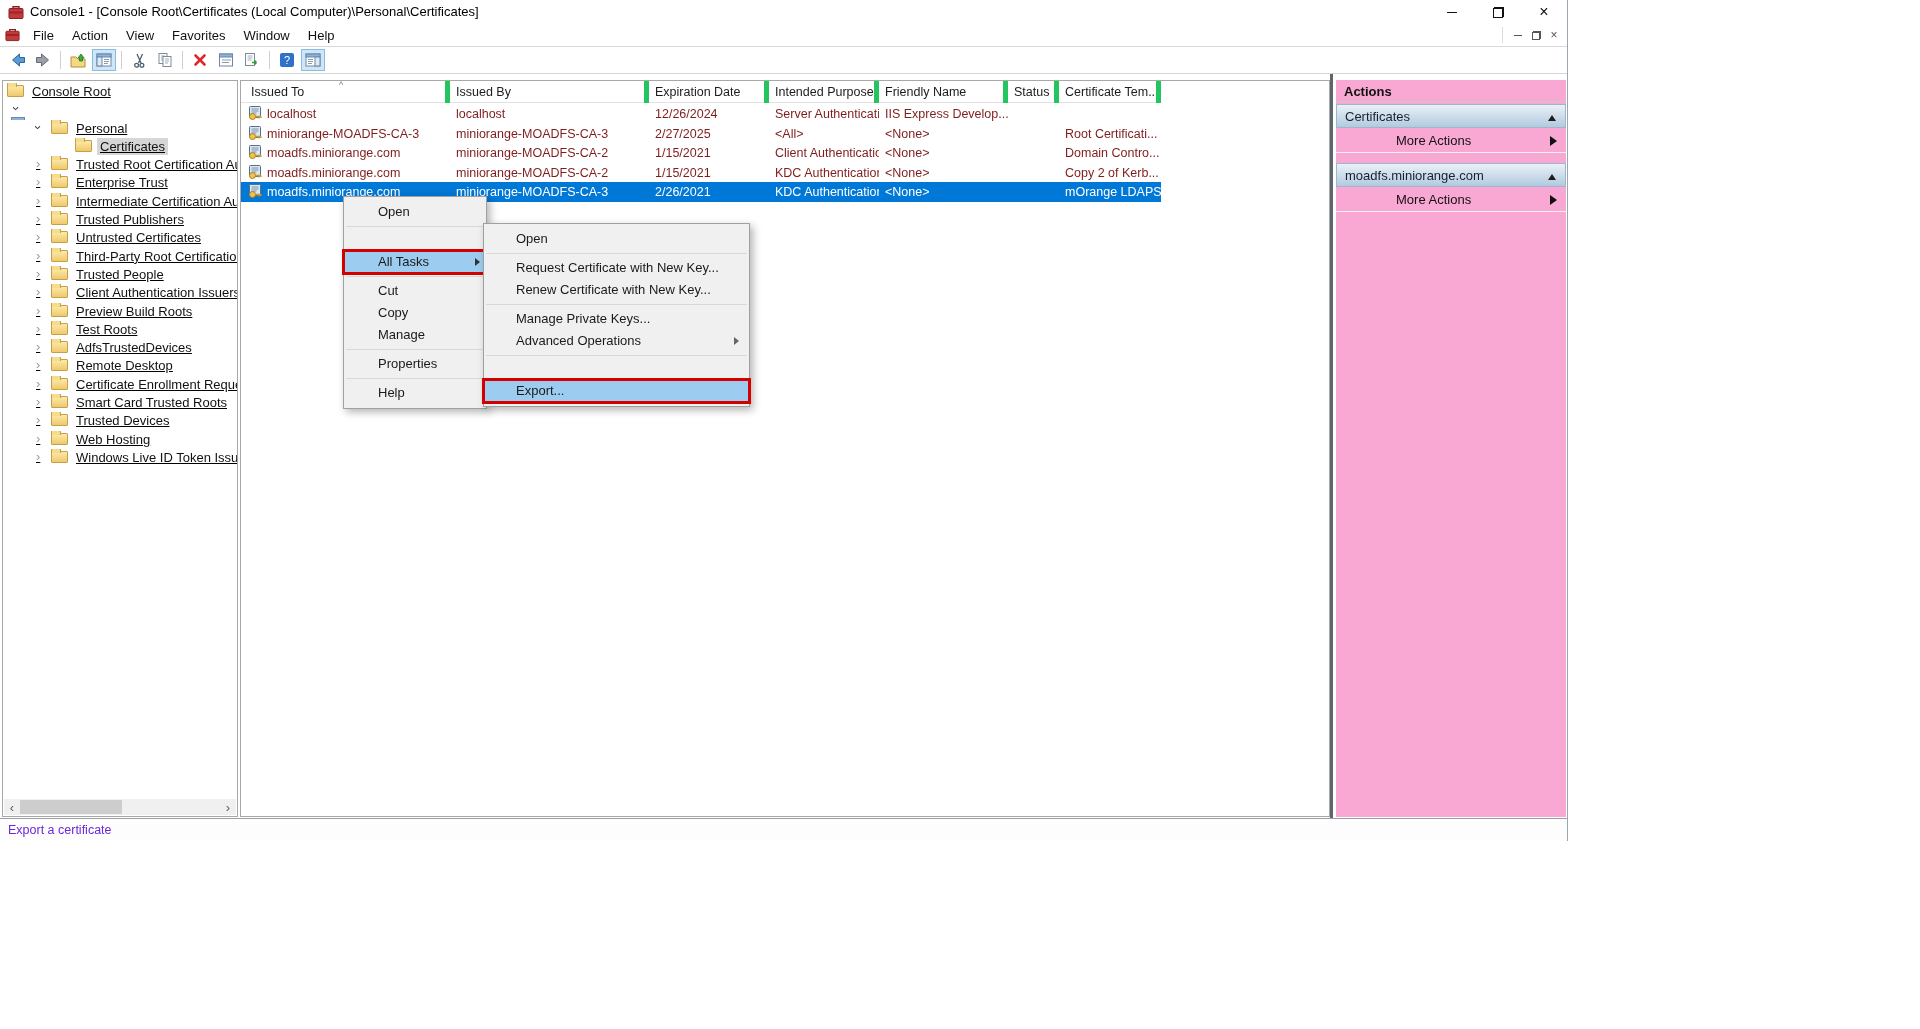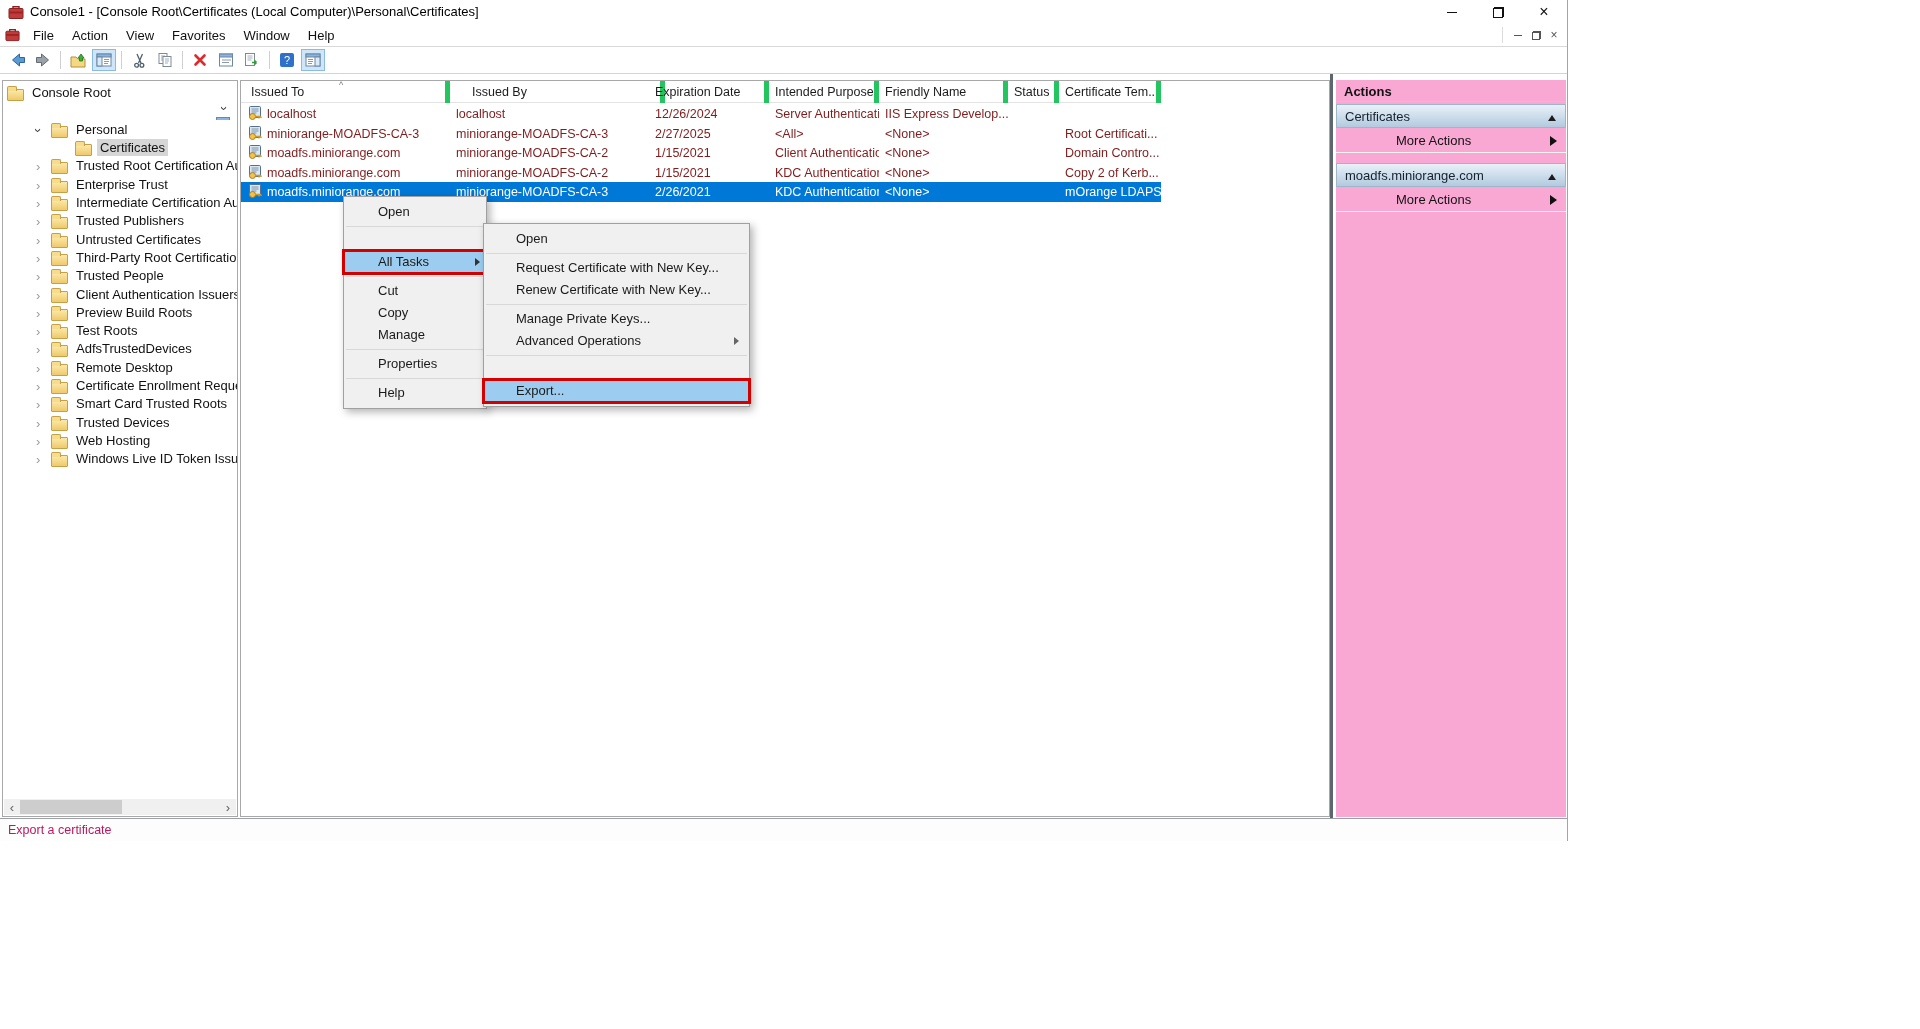--- a/index.html
+++ b/index.html
@@ -39,21 +39,21 @@
   .tool-btn { width:24px; height:22px; display:flex; align-items:center; justify-content:center; margin:0 1px; border:1px solid transparent; }
   .tool-btn.active { background:#cfe6f8; border:1px solid #8abbe0; }
   .tool-sep { width:1px; height:18px; background:#d0d0d0; margin:0 4px; }
 
   
   .main-divider { position:absolute; left:1330px; top:74px; width:3px; height:744px; background:#5d656d; }
 
   .tree-panel { position:absolute; left:2px; top:80px; width:236px; height:737px; background:#fff;
                 border:1px solid #a8a8a8; overflow:hidden; font-size:13px; }
   .tree { position:absolute; left:0; top:2px; right:0; }
-  .tree-item { height:18.3px; display:flex; align-items:flex-end; white-space:nowrap; overflow:hidden; }
+  .tree-item { height:18.3px; display:flex; align-items:flex-start; white-space:nowrap; overflow:hidden;text-decoration:underline; }
   .pl0 { padding-left:4px; } .pl1 { padding-left:8px;flex-direction:column; } .pl2 { padding-left:30px; } .pl3 { padding-left:72px; }
   .chev { width:18px; flex:none; color:#9a9a9a; font-size:13px; text-align:left; padding-left:3px; }
   .chev.exp { color:#3c3c3c; }
   .chev.exp span { display:inline-block; transform:rotate(90deg); }
   .ico-folder { width:17px; height:12px; margin-right:5px; position:relative; flex:none;
                 background:linear-gradient(#fce9a8,#efc96d); border:1px solid #c5a049; border-radius:1px; margin-top:2px; }
   .ico-folder::before { content:""; position:absolute; left:-1px; top:-4px; width:8px; height:4px;
                 background:#f6dd8d; border:1px solid #c5a049; border-bottom:none; border-radius:2px 2px 0 0; }
   .node-svg { margin-right:4px; flex:none; }
   .tree-label { padding:1px 3px; color:#111; }
@@ -63,21 +63,21 @@
   .sb-arrow { position:absolute; top:0; width:16px; height:16px; display:flex; align-items:center; justify-content:center;
               color:#5f5f5f; font-size:13px; }
   .sb-left { left:0; } .sb-right { right:0; }
   .sb-thumb { position:absolute; left:16px; top:1px; width:102px; height:14px; background:#cdcdcd; }
 
   
   .list-panel { position:absolute; left:240px; top:80px; width:1090px; height:737px; background:#fff;
                 border:1px solid #a8a8a8; overflow:hidden; }
   .list-header { position:absolute; left:0; top:0; width:920px; height:22px; border-bottom:1px solid #e3e3e3; font-size:12.5px; color:#1c1c1c; }
   .hcell { position:absolute; top:0; height:22px; padding:4px 0 0 6px; border-right:5px solid #22c55e; white-space:nowrap; overflow:hidden; }
-  .hc0 { left:0; width:209px; padding-left:10px; } .hc1 { left:225px; width:199px; } .hc2 { left:408px; width:120px; }
+  .hc0 { left:0; width:209px; padding-left:10px; } .hc1 { left:209px; width:199px; } .hc2 { left:408px; width:120px; }
   .hc3 { left:528px; width:110px; } .hc4 { left:638px; width:129px; } .hc5 { left:767px; width:51px; }
   .hc6 { left:818px; width:102px; }
   .sort-caret { position:absolute; left:98px; top:-1px; font-size:9px; color:#777; }
   .rows { position:absolute; left:0; top:23px; }
   .lrow { position:relative; width:920px; height:19.5px; font-size:12.5px; color:#7f1d1d; }
   .lrow.sel { background:#0078d7; color:#fff; }
   .cell { position:absolute; top:0; height:19.5px; padding:3px 0 0 6px; white-space:nowrap; overflow:hidden; }
   .c0 { left:0; width:209px; padding-left:26px; } .c1 { left:209px; width:199px; } .c2 { left:408px; width:120px; }
   .c3 { left:528px; width:110px; } .c4 { left:638px; width:129px; } .c5 { left:767px; width:51px; }
   .c6 { left:818px; width:102px; }
@@ -103,21 +103,21 @@
            border:1px solid #9db6ca; padding:4px 8px 0; color:#16222e; }
   .a-collapse { position:absolute; right:9px; top:10px; width:0; height:0;
                 border-bottom:6px solid #1c1c1c; border-left:4px solid transparent; border-right:4px solid transparent; }
   .a-item { position:relative; height:25px; padding:5px 0 0 60px; color:#111; border-bottom:1px solid #f2f2f2; }
   .a-more-arrow { position:absolute; right:9px; top:8px; width:0; height:0;
                 border-left:7px solid #111; border-top:5px solid transparent; border-bottom:5px solid transparent; }
   .a-gap { height:8px; }
 
   
   .statusbar { position:absolute; left:0; top:818px; right:0; height:23px; background:#fdfdfd;
-               border-top:1px solid #9aa0a6; font-size:12.5px; color:#be185d; padding:4px 0 0 8px; }
+               border-top:1px solid #9aa0a6; font-size:12.5px; color:#6d28d9; padding:4px 0 0 8px; }
 </style>
 </head>
 <body>
 
 <div class="screen">
 <div class="window">
 
   <div class="titlebar">
     <span class="title-icon">
       <svg width="16" height="16" viewBox="0 0 16 16">

